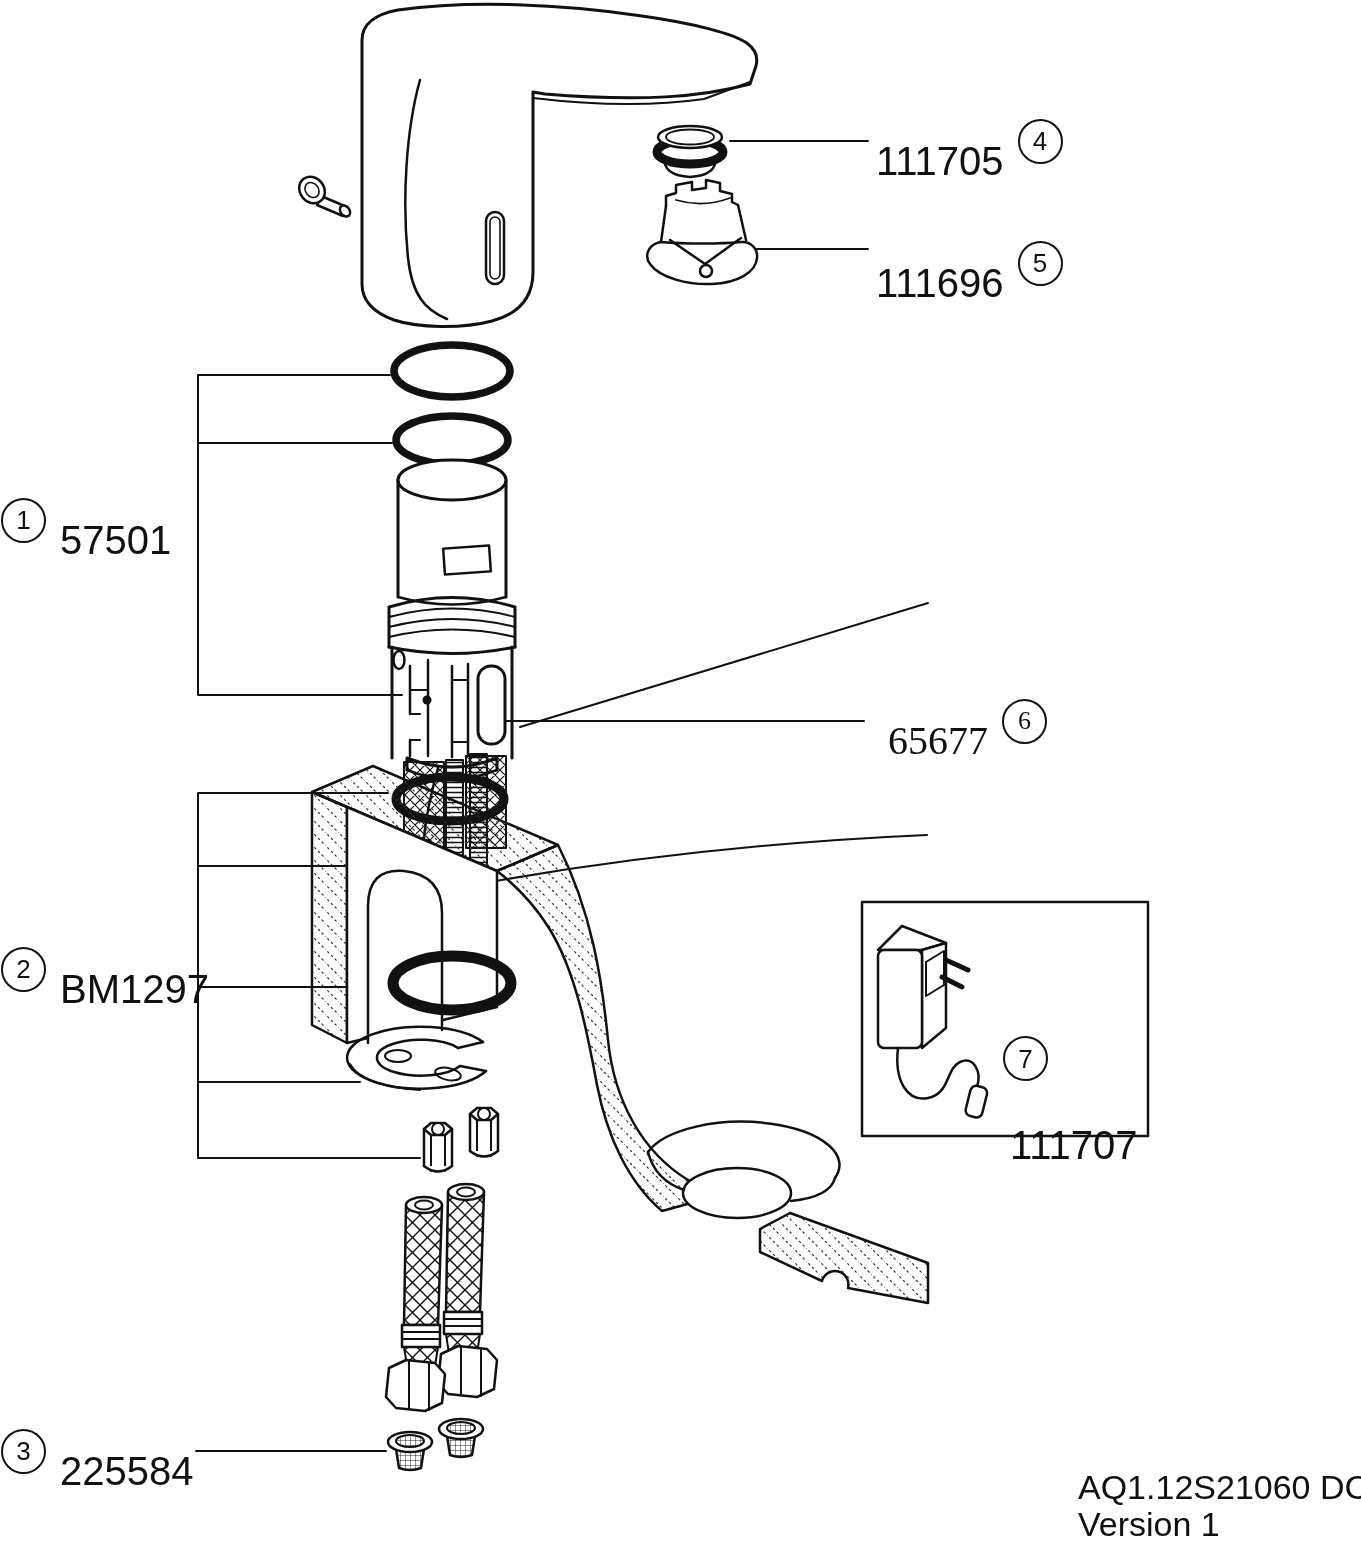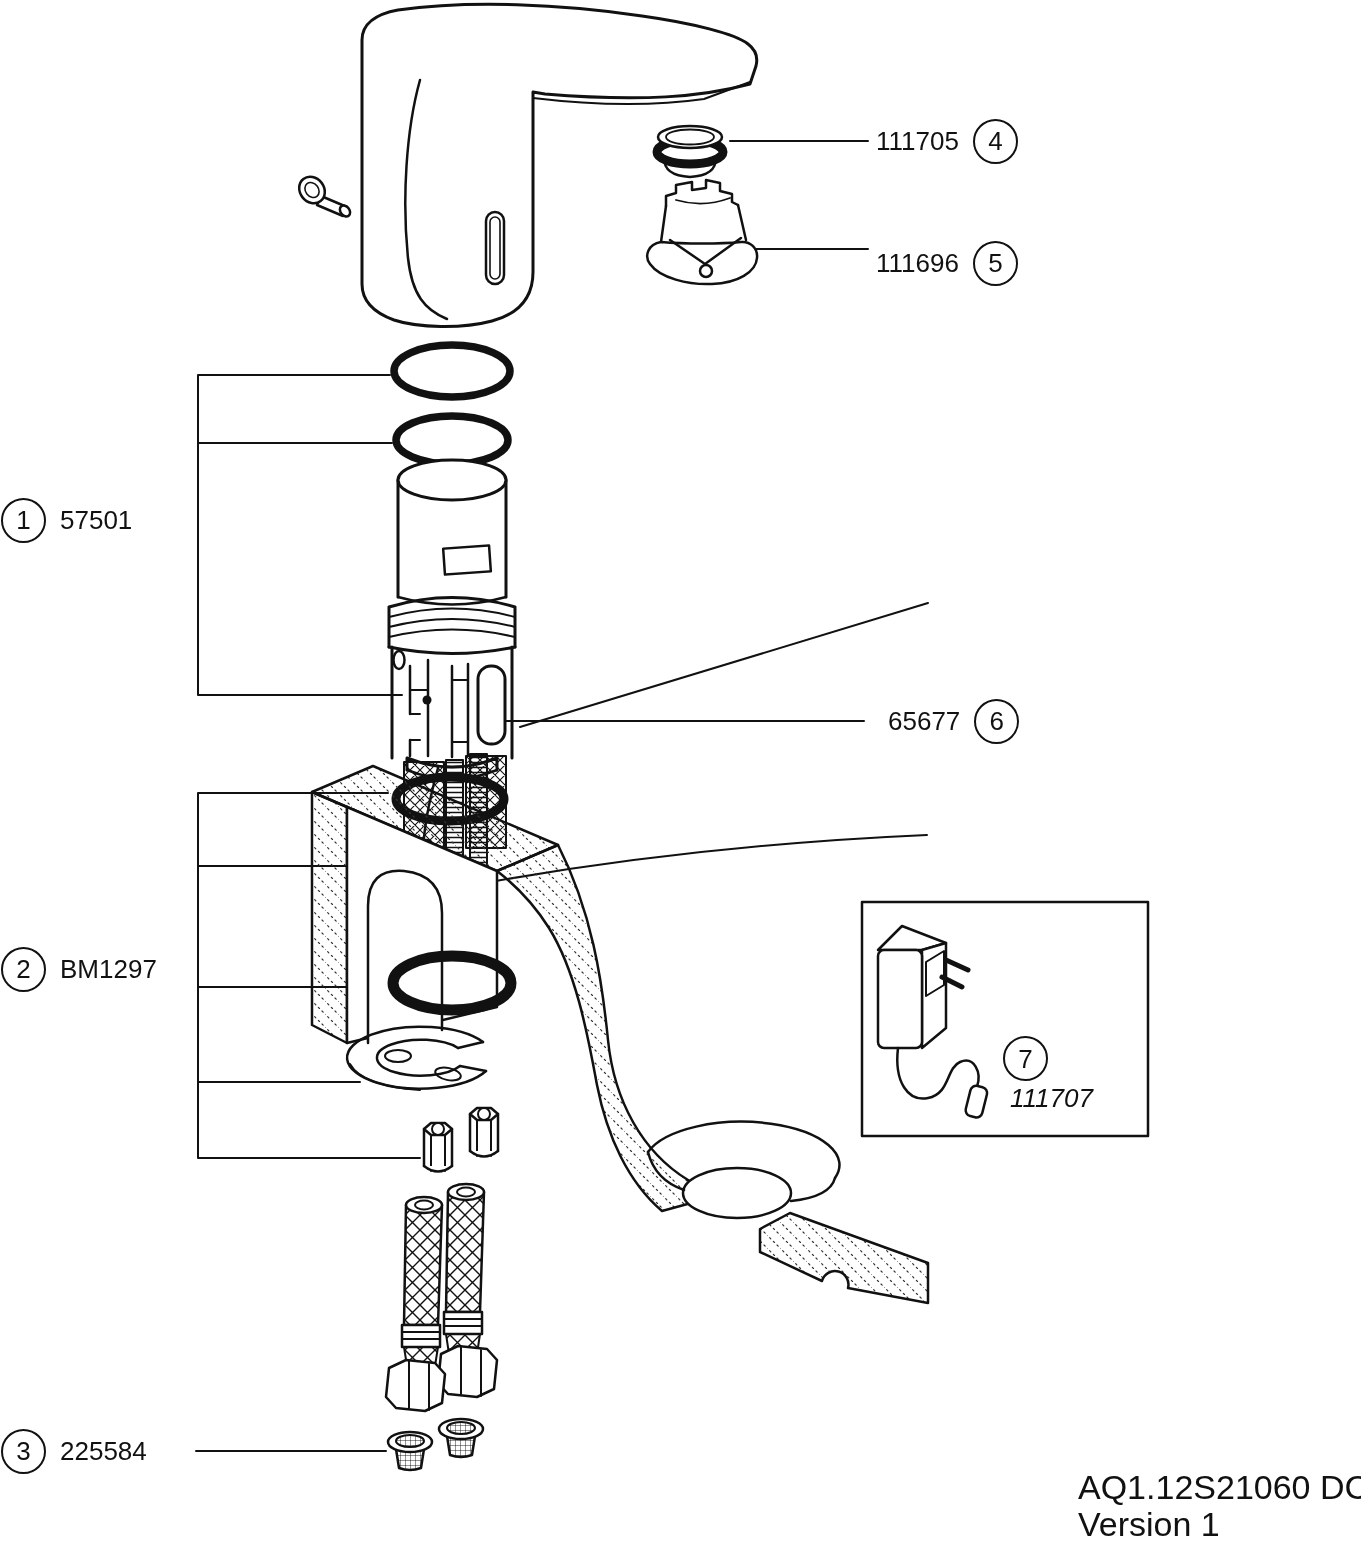--- a/index.html
+++ b/index.html
@@ -7,21 +7,21 @@
     position:relative;width:1361px;height:1541px;background:#fff;overflow:hidden;
     font-family:"Liberation Sans",sans-serif;color:#111;
   }
   .art{position:absolute;left:0;top:0;}
   .callout{position:absolute;display:flex;align-items:center;gap:14px;height:44px;}
   .badge{
     width:41px;height:41px;border:2.5px solid #111;border-radius:50%;
     display:flex;align-items:center;justify-content:center;
     font-size:26px;line-height:1;flex:0 0 auto;background:#fff;
   }
-  .pn{font-size:26px;line-height:1;white-space:nowrap;}
+  .pn{font-size:40px;line-height:1;white-space:nowrap;margin-top:40px;}
   .footer{position:absolute;left:1078px;top:1469px;font-size:34px;line-height:37px;white-space:nowrap;}
 </style>
 </head>
 <body>
 
 <div class="stage">
 
 <svg class="art" width="1361" height="1541" viewBox="0 0 1361 1541" fill="none" stroke="#111" stroke-width="3" stroke-linecap="round" stroke-linejoin="round">
   <defs>
     <pattern id="hatch" width="13" height="13" patternUnits="userSpaceOnUse">
@@ -238,26 +238,26 @@
 <div class="callout" style="left:876px;top:119px;">
   <span class="pn">111705</span>
   <span class="badge">4</span>
 </div>
 
 <div class="callout" style="left:876px;top:241px;">
   <span class="pn">111696</span>
   <span class="badge">5</span>
 </div>
 
-<div class="callout" style="left:888px;top:699px;">
+<div class="callout" style="left:888px;top:699px;font-family:Liberation Serif, serif;">
   <span class="pn">65677</span>
   <span class="badge">6</span>
 </div>
 
 <div class="badge" style="position:absolute;left:1003px;top:1036px;">7</div>
-<div class="pn" style="position:absolute;left:1010px;top:1085px;font-style:italic;">111707</div>
+<div class="pn" style="position:absolute;left:1010px;top:1085px;">111707</div>
 
 <div class="footer">
   <div>AQ1.12S21060 DC</div>
   <div>Version 1</div>
 </div>
 
 </div>
 
 </body></html>

